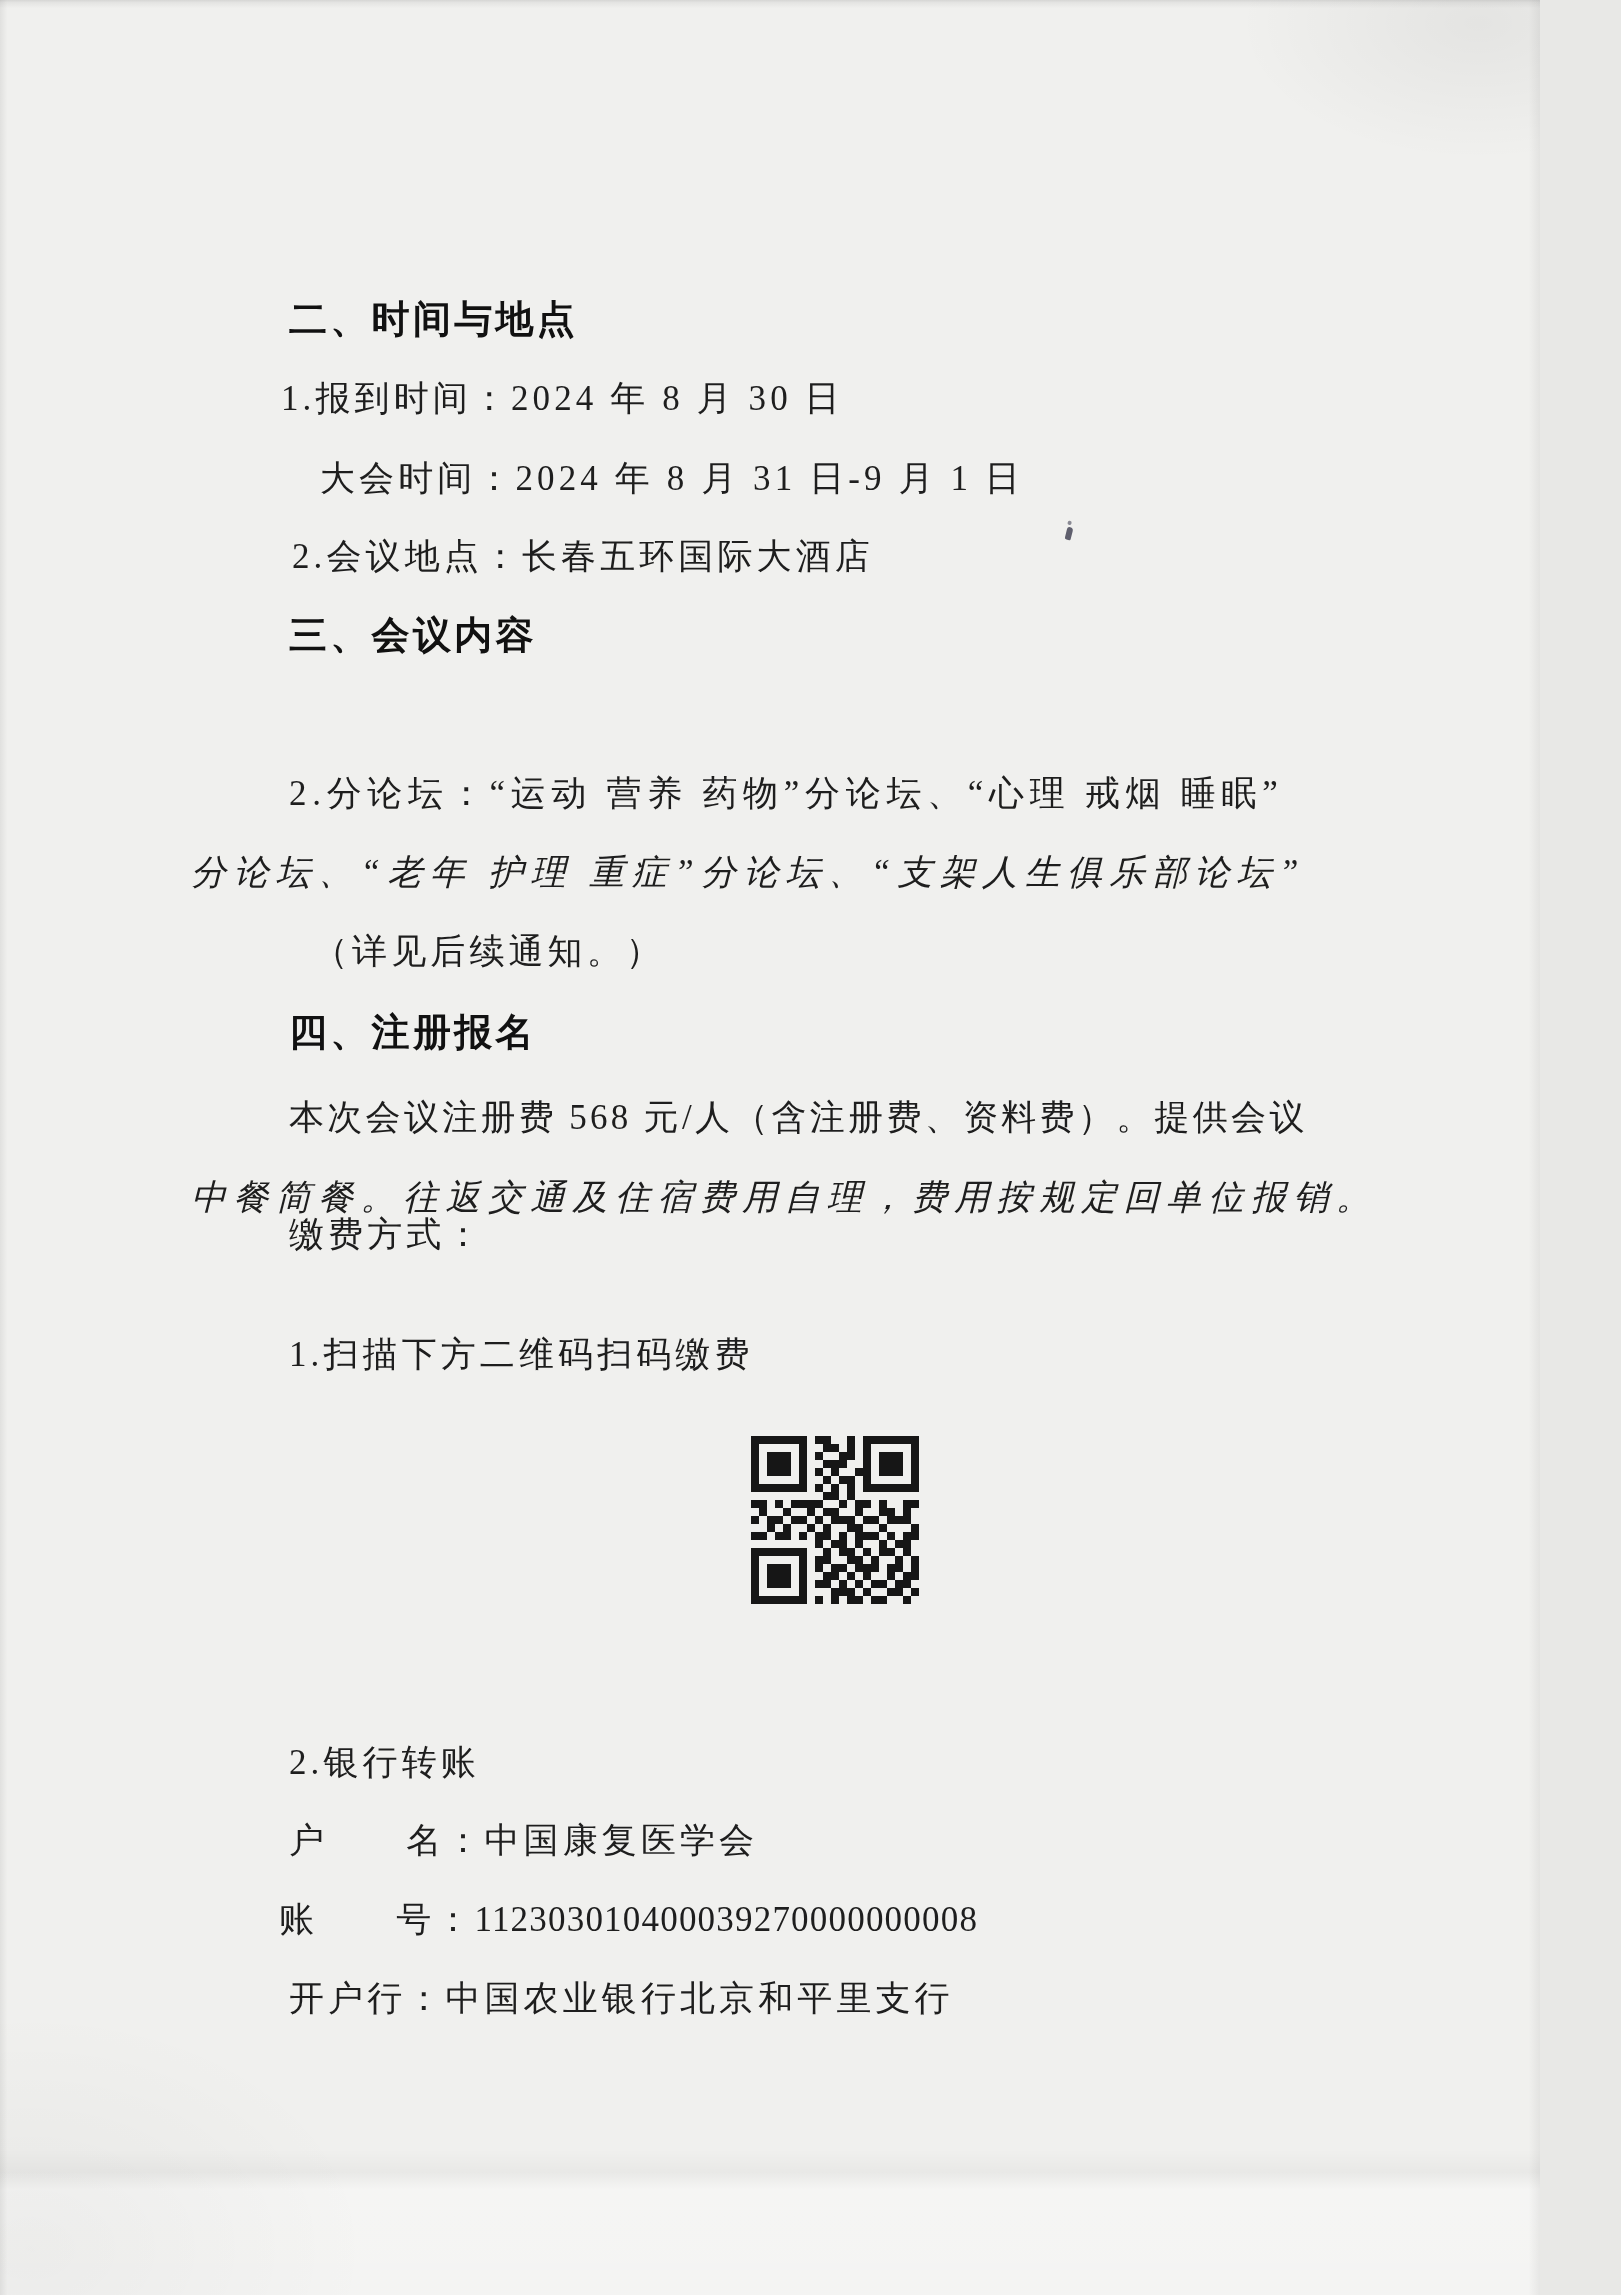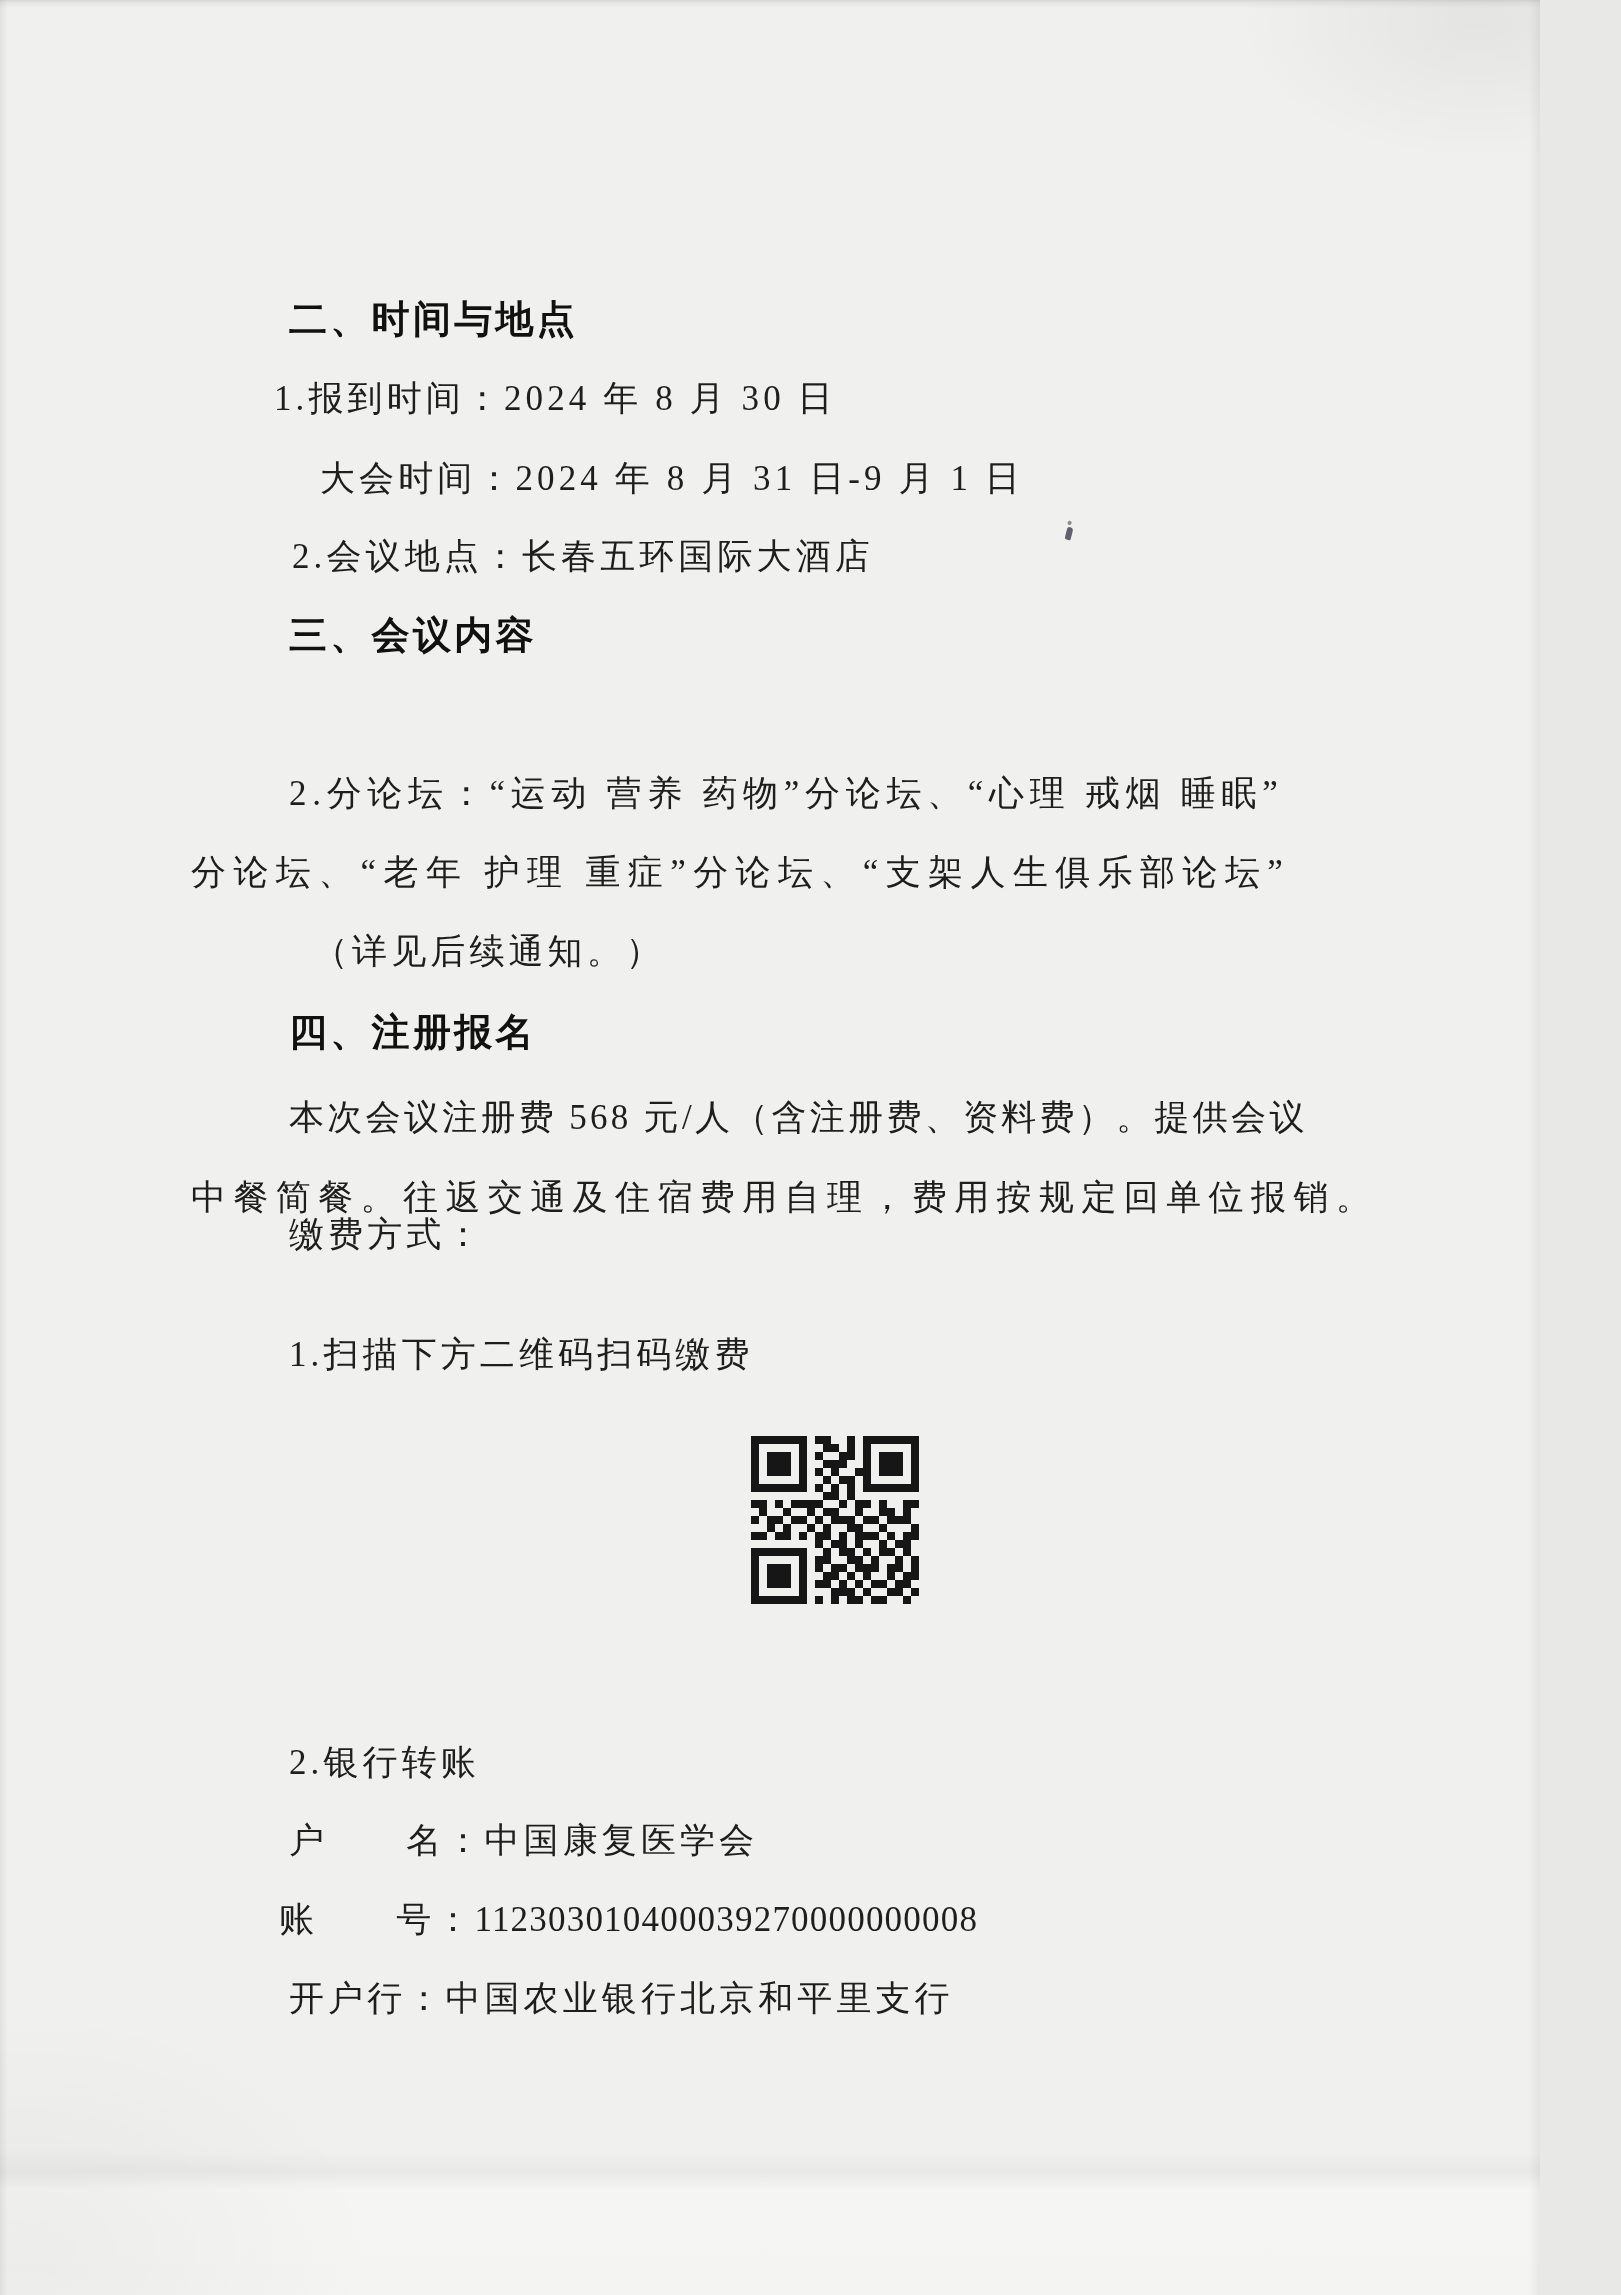--- a/index.html
+++ b/index.html
@@ -43,21 +43,21 @@
     letter-spacing:4.1px;
   }
   .heading{
     font-family:"Liberation Sans","DejaVu Sans",sans-serif;
     font-weight:700;
     font-size:38px;
     color:var(--heading-ink);
     letter-spacing:3.3px;
   }
   .ls6{letter-spacing:5.7px;}
-  .ls9{letter-spacing:7.4px;}
+  .ls9{letter-spacing:7.4px;font-style:italic;}
   .ls4{letter-spacing:3.3px;}
   .url-text{letter-spacing:0.4px;font-size:34px;}
   .digits{letter-spacing:1.2px;font-size:35px;}
   .qr{
     position:absolute;
     left:751px;top:1436px;
     display:grid;
     grid-template-columns:repeat(21,8px);
     grid-auto-rows:8px;
   }
@@ -81,21 +81,21 @@
     opacity:.7;
   }
 </style>
 </head>
 <body>
 
 <div class="page">
 
   <div class="line heading" style="left:289px;top:294px">二、时间与地点</div>
 
-  <div class="line" style="left:274px;top:375px">1.报到时间：2024 年 8 月 30 日</div>
+  <div class="line" style="left:281px;top:375px">1.报到时间：2024 年 8 月 30 日</div>
 
   <div class="line" style="left:320px;top:455px">大会时间：2024 年 8 月 31 日-9 月 1 日</div>
 
   <div class="line" style="left:292px;top:533px">2.会议地点：长春五环国际大酒店</div>
 
   <div class="pen-mark"></div>
 
   <div class="line heading" style="left:289px;top:610px">三、会议内容</div>
 
 

